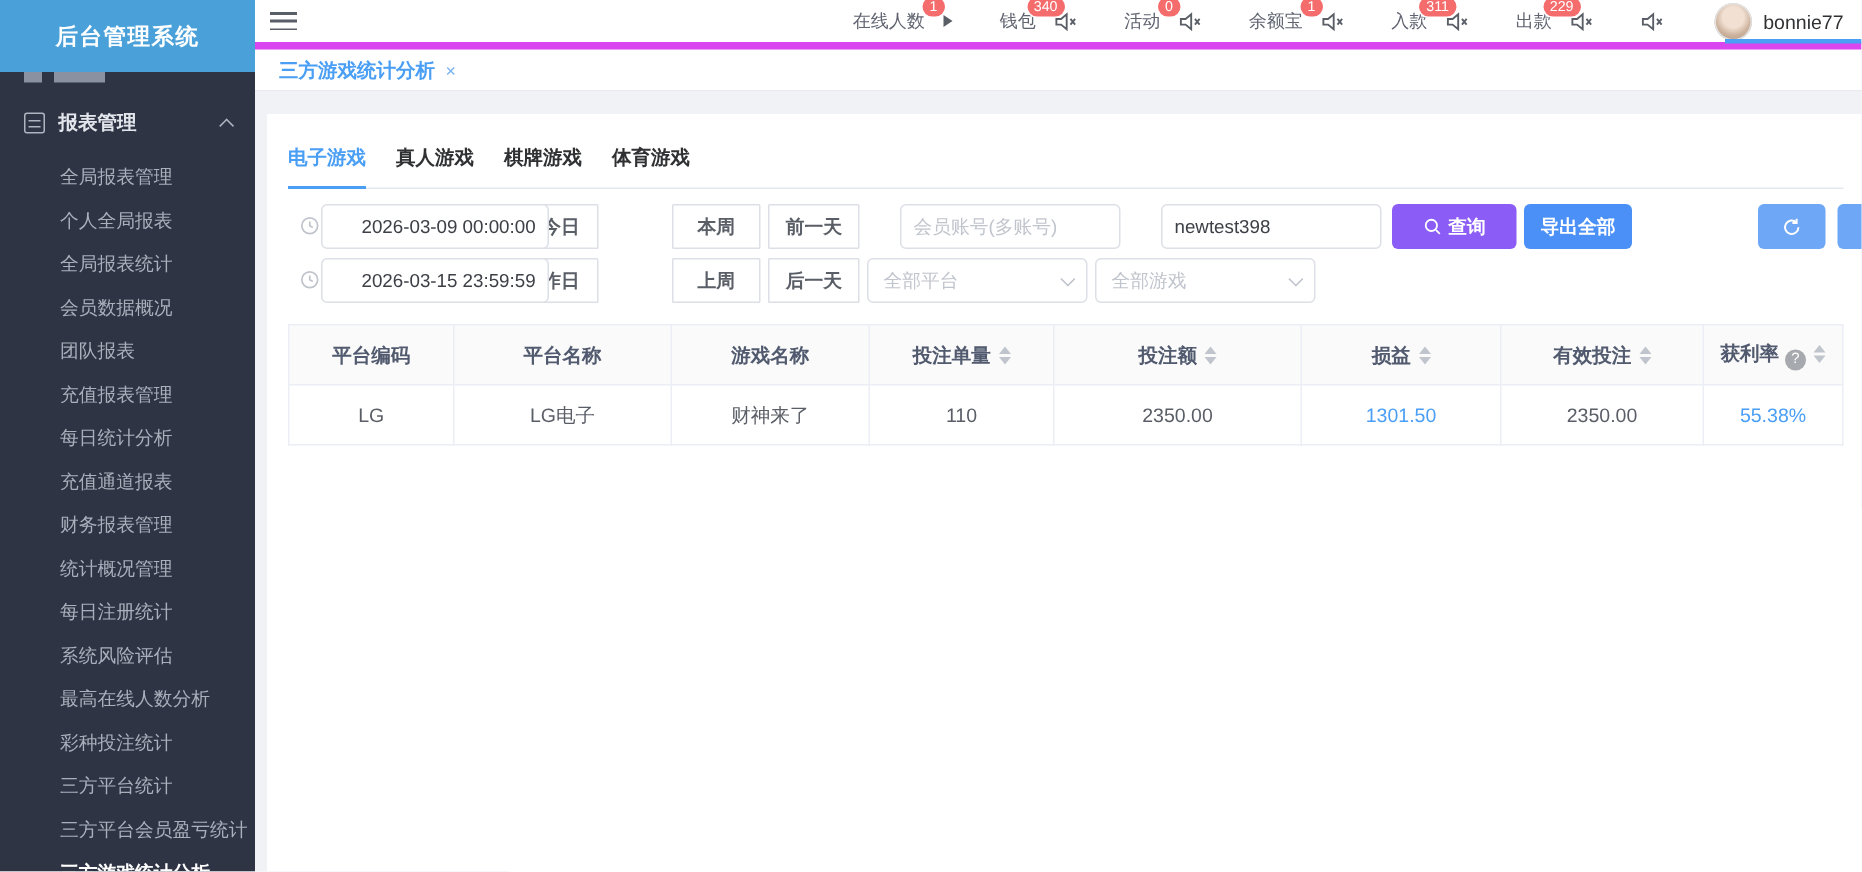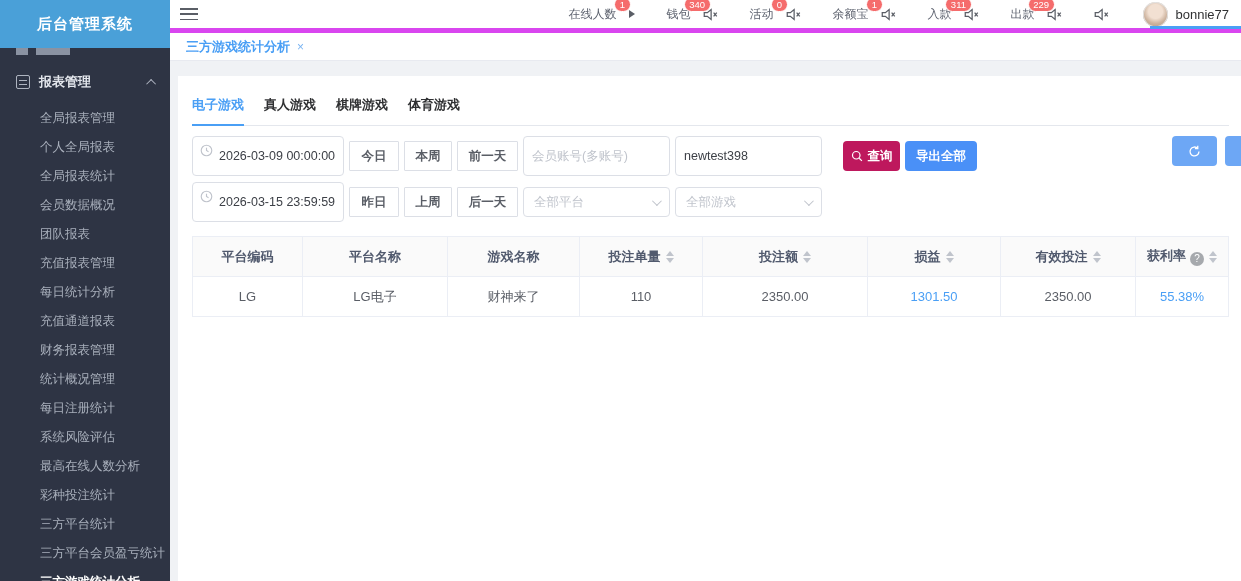--- a/index.html
+++ b/index.html
@@ -50,33 +50,33 @@
 
   
   .tabs { display:flex; gap:20px; border-bottom:1px solid #e4e7ed; padding-bottom:0; }
   .tab { font-size:13px; color:#303133; padding:6px 0 11px; cursor:pointer; position:relative; font-weight:bold; }
   .tab.active { color:#4a9ff5; }
   .tab.active::after { content:""; position:absolute; left:0; right:0; bottom:-1px; height:2px; background:#4a9ff5; }
 
   
   .filters { margin-top:10px; display:flex; flex-direction:column; gap:6px; position:relative; }
   .frow { display:flex; gap:5px; align-items:center; }
-  .inp { height:40px; border:1px solid #dcdfe6; border-radius:4px; font-size:12.5px; color:#3d4047; padding:0 8px; background:#fff; font-family:inherit; }
+  .inp { height:30px; border:1px solid #dcdfe6; border-radius:4px; font-size:12.5px; color:#3d4047; padding:0 8px; background:#fff; font-family:inherit;margin-left:22px; }
   .date-wrap { position:relative; width:152px; flex:0 0 152px; }
   .date-wrap .inp { width:100%; padding-left:26px; }
   .clock { position:absolute; left:8px; top:8px; width:13px; height:13px; pointer-events:none; }
   .qbtn { height:30px; border:1px solid #dcdfe6; border-radius:1px; background:#fff; font-size:12.5px; font-weight:bold; color:#5a5e66; cursor:pointer; font-family:inherit; }
-  .qbtn.w50 { width:50px; } .qbtn.w48 { width:48px; } .qbtn.w61 { width:61px; }
+  .qbtn.w50 { width:50px; } .qbtn.w48 { width:59px;margin-left:44px; } .qbtn.w61 { width:61px; }
   .inp.member { width:147px; flex:0 0 147px; }
   .inp.member::placeholder { color:#c0c4cc; }
   .inp.keyword { width:147px; flex:0 0 147px; }
   .sel { width:147px; flex:0 0 147px; height:30px; border:1px solid #dcdfe6; border-radius:4px; background:#fff; display:flex; align-items:center; padding:0 10px; font-size:12.5px; color:#c0c4cc; cursor:pointer; }
   .sel .chevd { margin-left:auto; width:7px; height:7px; border-right:1px solid #c0c4cc; border-bottom:1px solid #c0c4cc; transform:rotate(45deg) translateY(-2px); }
   .btn { height:30px; border:none; border-radius:4px; color:#fff; font-size:12.5px; font-weight:bold; cursor:pointer; display:inline-flex; align-items:center; justify-content:center; gap:5px; font-family:inherit; }
-  .btn.search { background:#be185d; width:57px; margin-left:16px; }
+  .btn.search { background:#8b5cf6; width:83px; margin-left:2px; }
   .btn.export { background:#4a90f7; width:72px; }
   .btn.refresh { background:#6da7f5; width:45px; position:absolute; right:12px; top:0; }
   .btn.clipped { background:#6da7f5; width:40px; position:absolute; right:-36px; top:0; }
 
   
   .tbl { margin-top:14px; width:100%; border-collapse:collapse; table-layout:fixed; }
   .tbl th, .tbl td { border:1px solid #ebeef5; height:40px; text-align:center; font-size:13px; }
   .tbl th { background:#fafafa; color:#515a6e; font-weight:bold; }
   .tbl td { color:#5a5e66; background:#fff; }
   .tbl td.blue { color:#4a9ff5; }

